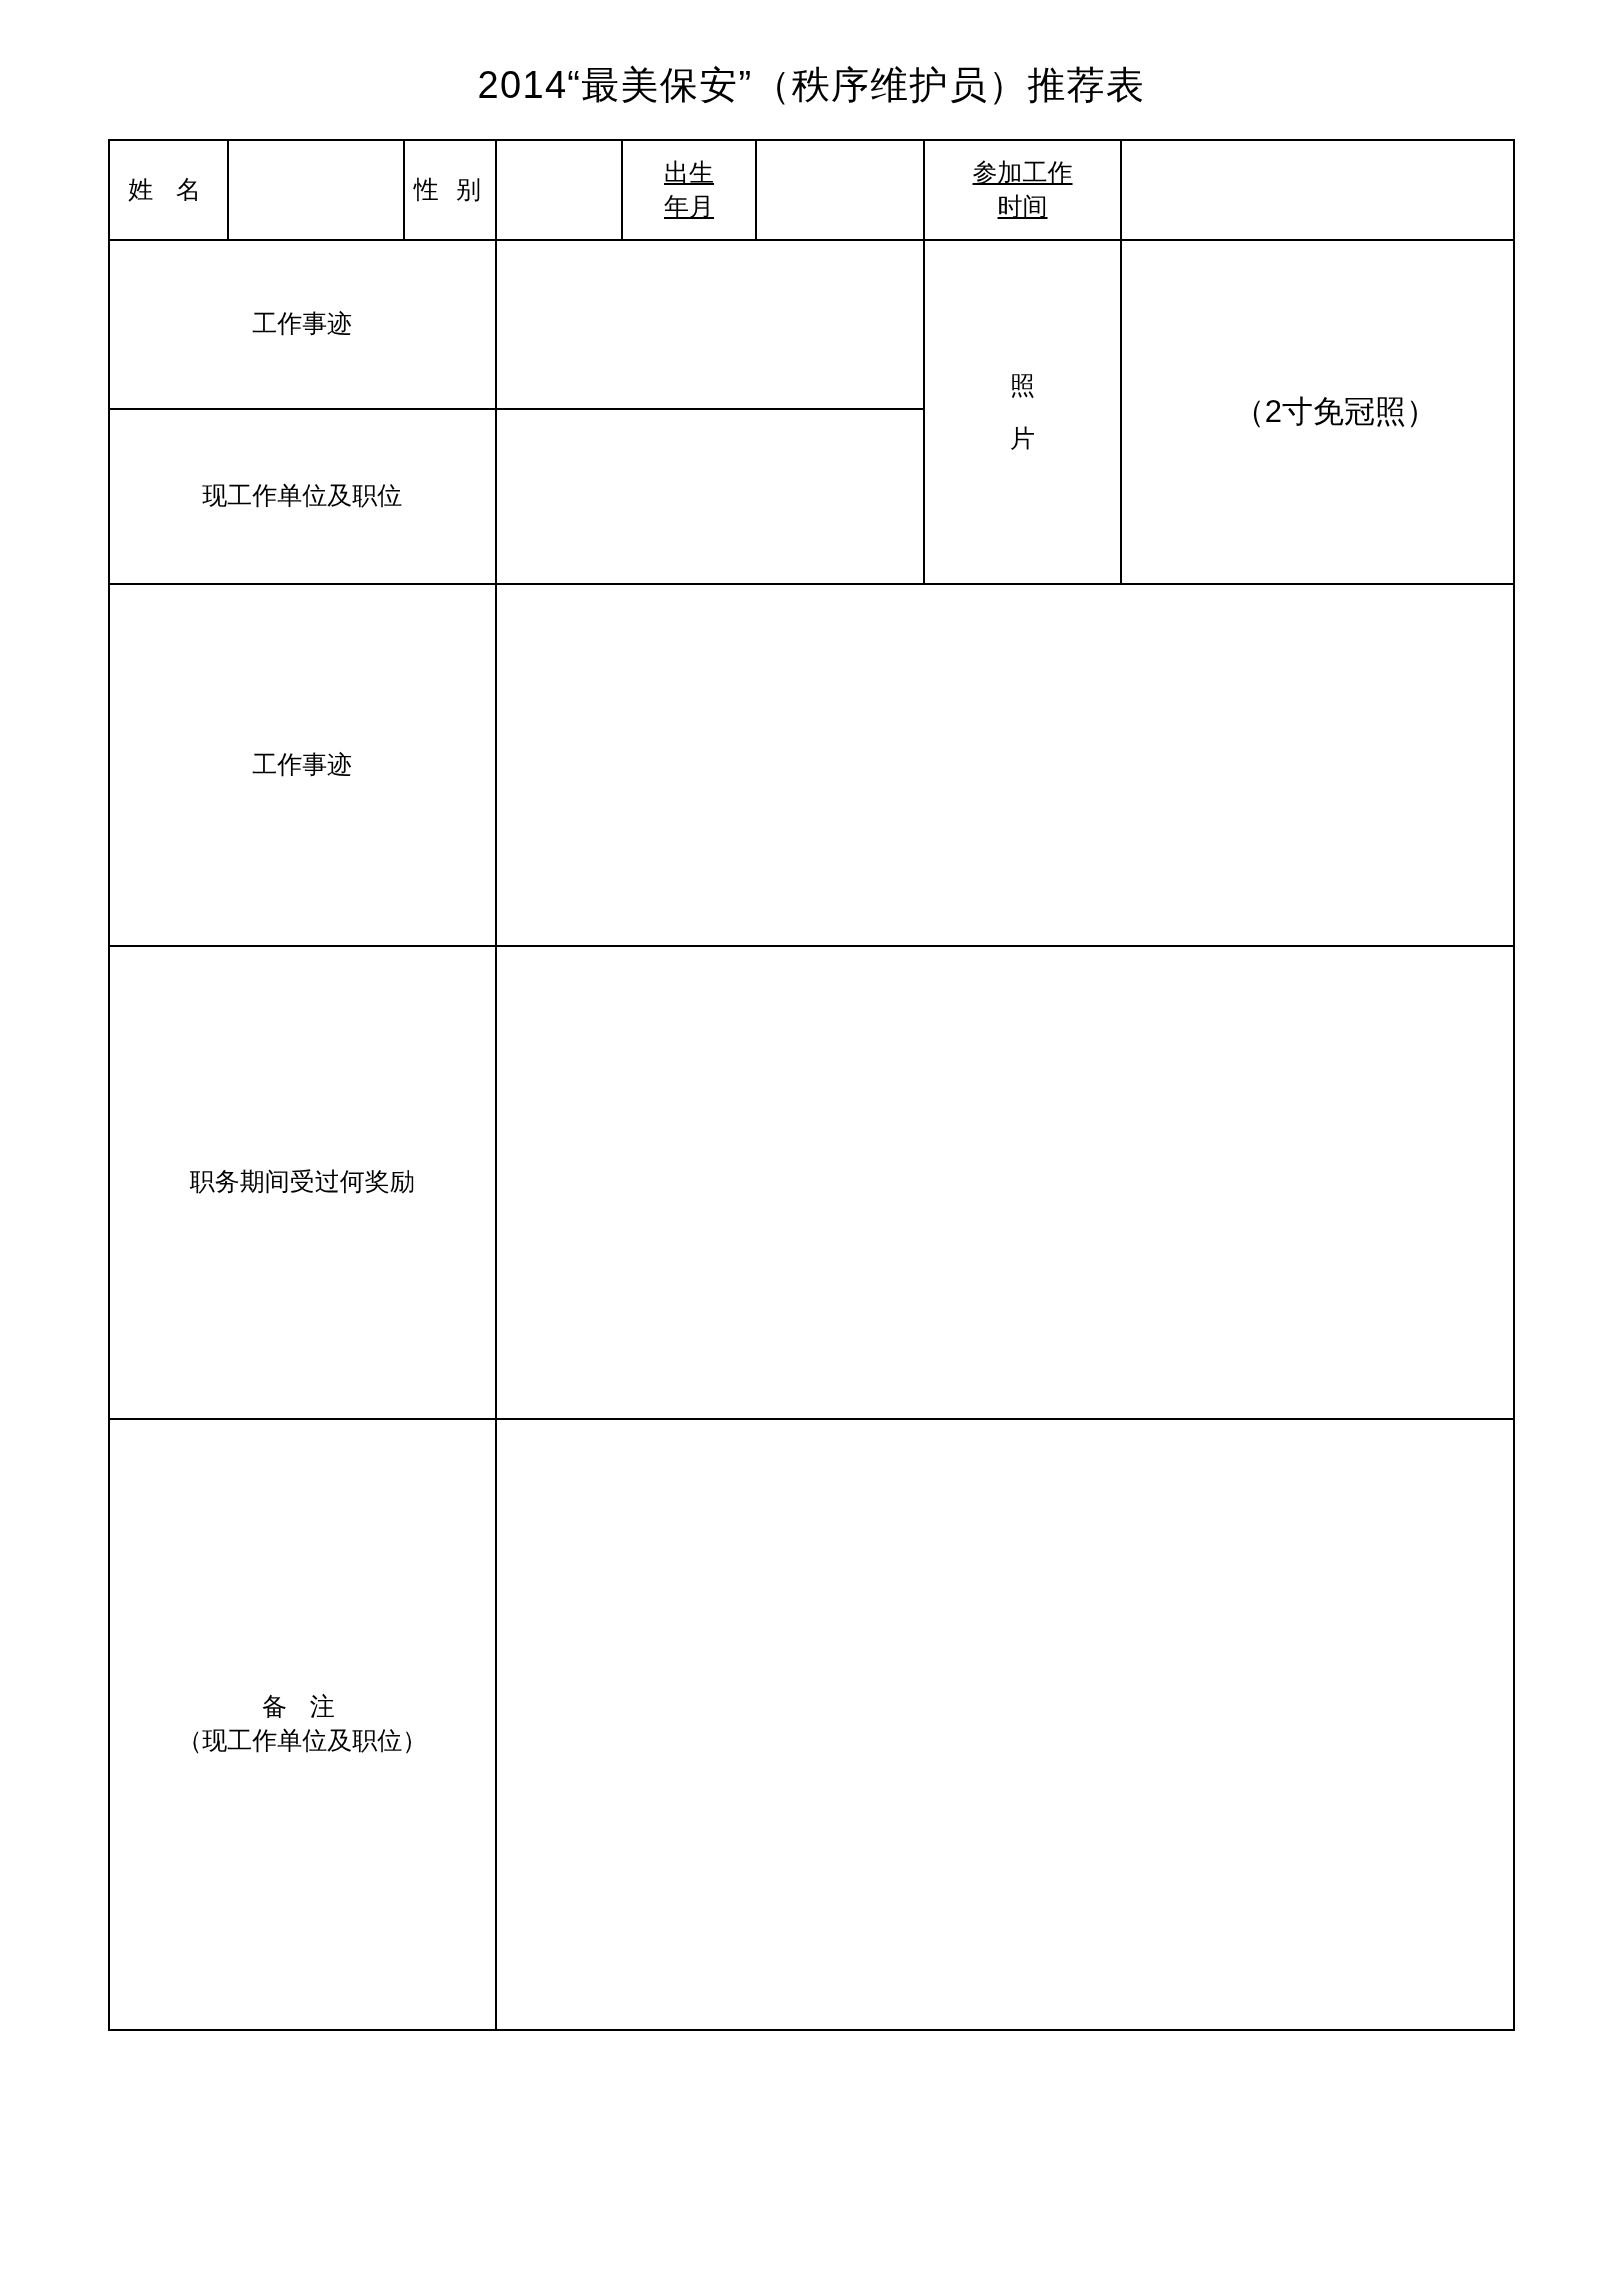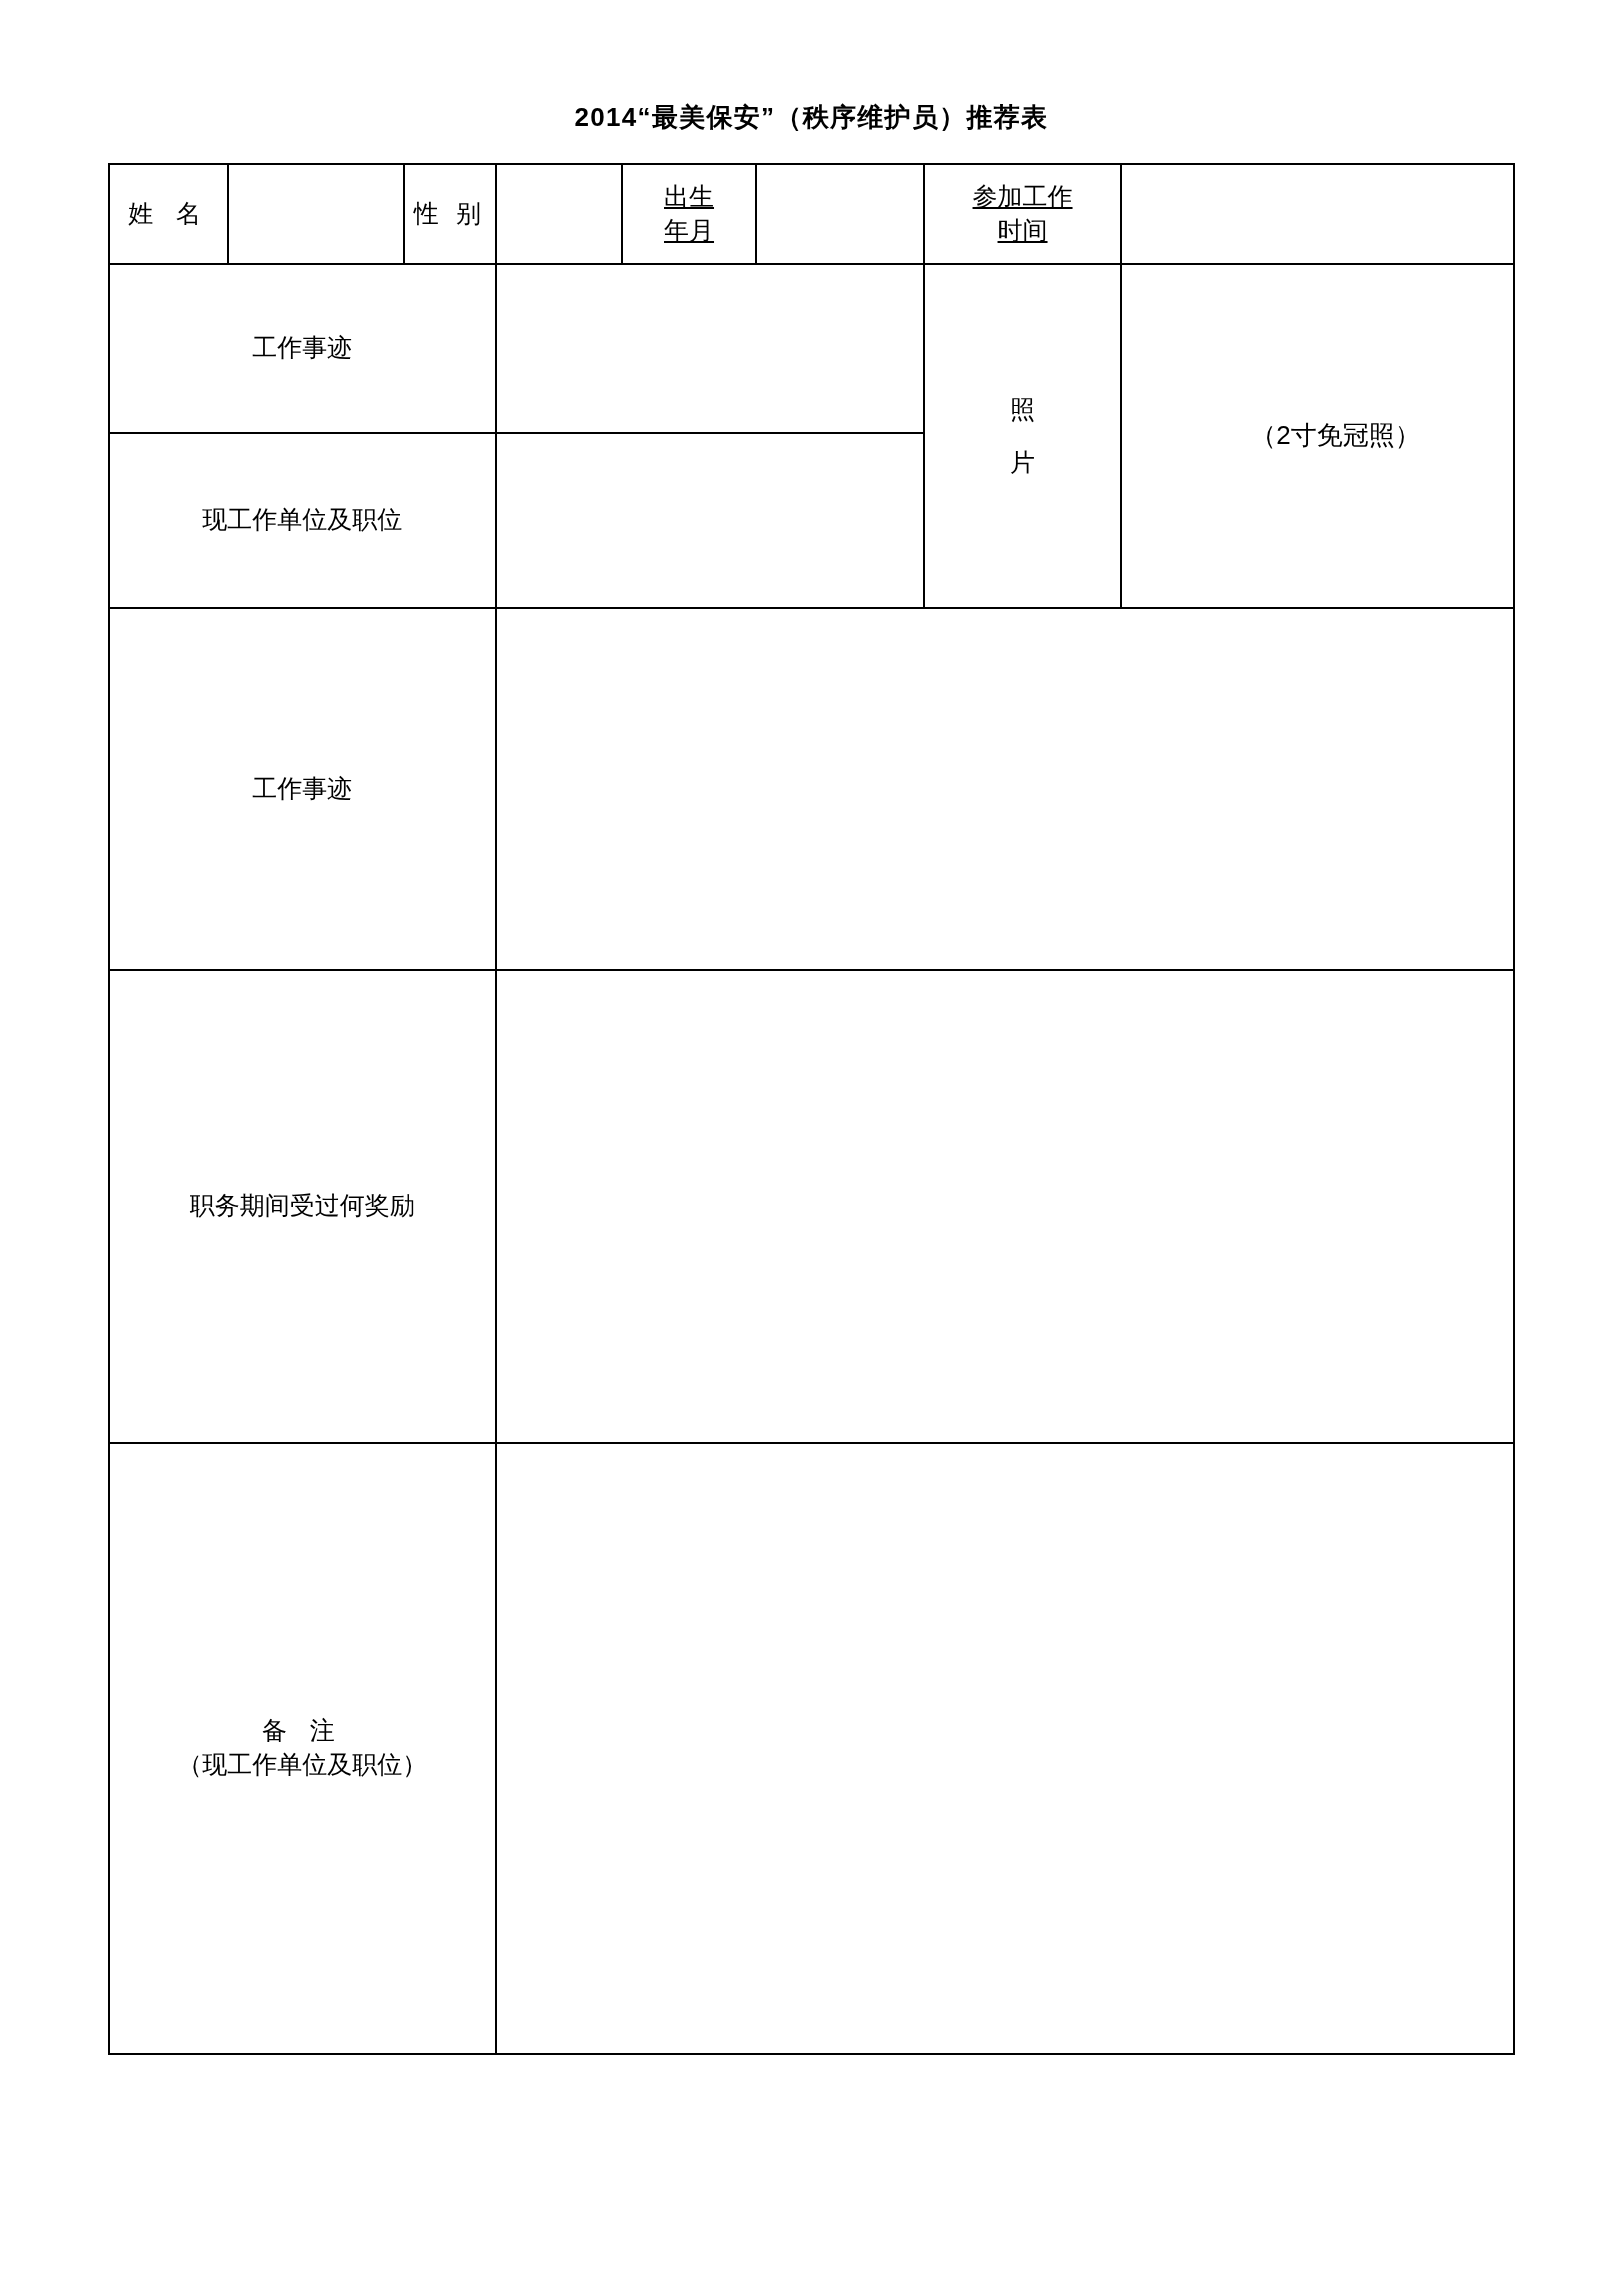--- a/index.html
+++ b/index.html
@@ -15,24 +15,24 @@
     width: 1623px;
     height: 2295px;
     box-sizing: border-box;
     position: relative;
     background: #ffffff;
     padding: 0;
     overflow: hidden;
   }
   .title {
     text-align: center;
-    font-size: 26px;
+    font-size: 38px;
     letter-spacing: 1.3px;
-    margin-top: 100px;
-    font-weight: 700;
+    margin-top: 60px;
+    font-weight: 400;
   }
   .subrow {
     margin-top: 41px;
     padding-left: 98px;
     padding-right: 98px;
     display: flex;
     justify-content: space-between;
     font-size: 26px;
   }
   .subrow .right {
@@ -56,21 +56,21 @@
     font-size: 25px;
     line-height: 1.35;
   }
   .sp1 { letter-spacing: 7.9px; }
   .sp2 { letter-spacing: 5.2px; }
   .vert {
     font-size: 25px;
     line-height: 2.1;
   }
   .photo-note {
-    font-size: 26px;
+    font-size: 31px;
     margin-left: 36px;
   }
   .two-line {
     line-height: 1.35;
     text-decoration: underline;
   }
   .blank { }
 </style>
 </head>
 <body>

